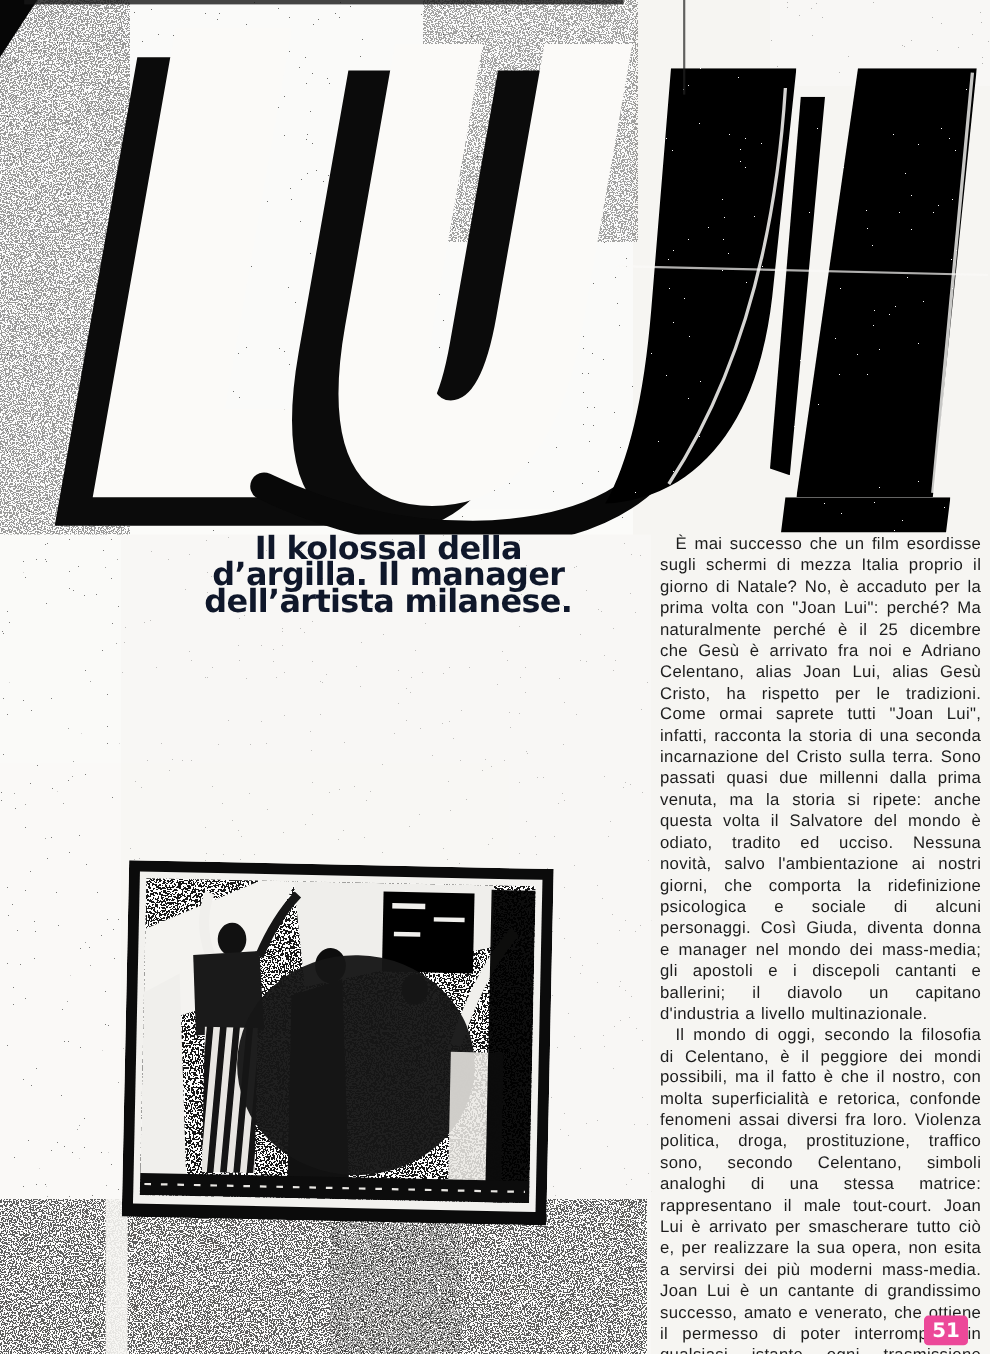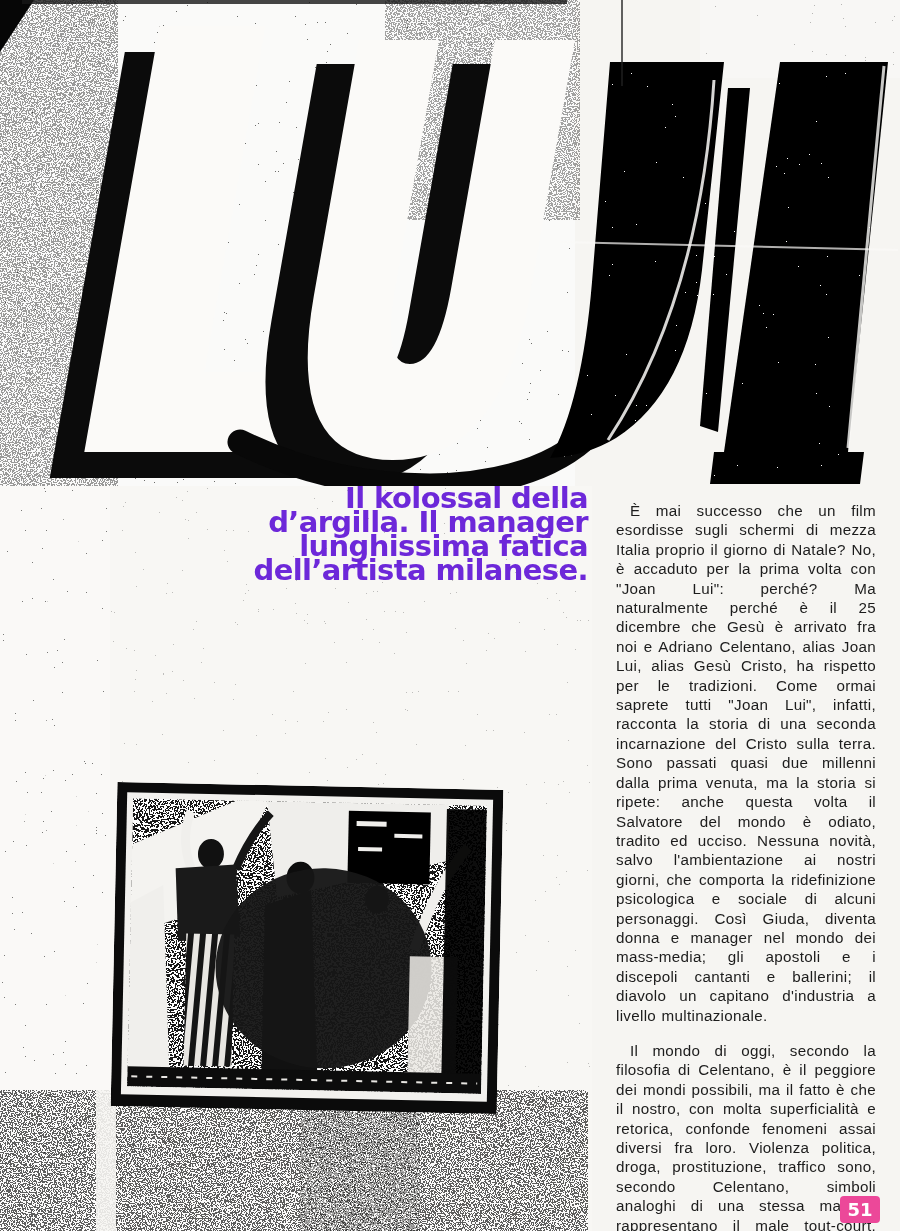--- a/index.html
+++ b/index.html
@@ -3,32 +3,32 @@
 <meta charset="utf-8">
 <style>
   html,body{margin:0;padding:0;background:#888;}
   .page{position:relative;width:900px;height:1231px;background:#f6f5f2;overflow:hidden;
         font-family:"Liberation Sans",sans-serif;color:#1b1b1b;}
   .layer{position:absolute;pointer-events:none;}
   
   .masthead{position:absolute;left:0;top:0;}
   .sr{position:absolute;width:1px;height:1px;overflow:hidden;clip:rect(0 0 0 0);}
   
-  .intro{position:absolute;left:118px;top:487px;width:470px;text-align:right;
+  .intro{position:absolute;left:118px;top:487px;width:470px;text-align:center;
          font-family:"DejaVu Sans",sans-serif;font-weight:bold;font-size:29px;
-         line-height:23.9px;letter-spacing:-0.6px;color:#6d28d9;}
+         line-height:23.9px;letter-spacing:-0.6px;color:#0f172a;}
   .intro div{white-space:nowrap;}
   
   .photo-frame{position:absolute;left:114px;top:786px;width:386px;height:324px;
                transform:rotate(1.2deg);}
   
   .article{position:absolute;left:600px;top:485px;width:292px;
            font-size:15.2px;line-height:19.4px;text-align:justify;
            letter-spacing:0.3px;word-spacing:1px;color:#1c1c1c;}
-  .article p{margin:16px;text-indent:14px;}
+  .article p{margin:0;text-indent:14px;}
   
   .badge{position:absolute;left:840px;top:1196px;width:40px;height:27px;
          background:#ec4899;color:#ffffff;border-radius:4px;
          font-family:"DejaVu Sans",sans-serif;font-weight:bold;font-size:18px;
          line-height:27px;text-align:center;}
 </style>
 </head>
 <body>
 
 <div class="page">
@@ -121,21 +121,20 @@
       <line x1="884" y1="66" x2="848" y2="448" stroke="#fbfaf8" stroke-width="3" opacity="0.8"></line>
       <line x1="560" y1="242" x2="898" y2="250" stroke="#fbfaf8" stroke-width="2" opacity="0.7"></line>
     </g>
     <line x1="622" y1="0" x2="622" y2="86" stroke="#222" stroke-width="2" opacity="0.7"></line>
   </svg>
   <span class="sr">LUI</span>
 
   <div class="intro">
     <div>Il kolossal della</div>
     <div>d’argilla. Il manager</div>
-    <div>lunghissima fatica</div>
     <div>dell’artista milanese.</div>
   </div>
 
   <div class="photo-frame">
     <svg width="386" height="324" viewBox="0 0 386 324">
       <rect x="0" y="0" width="386" height="324" fill="#0b0b0b"></rect>
       <rect x="10" y="10" width="366" height="302" fill="#f2f1ee"></rect>
       <clipPath id="cpPhoto">
           <rect x="16" y="16" width="354" height="288"></rect>
         </clipPath>

